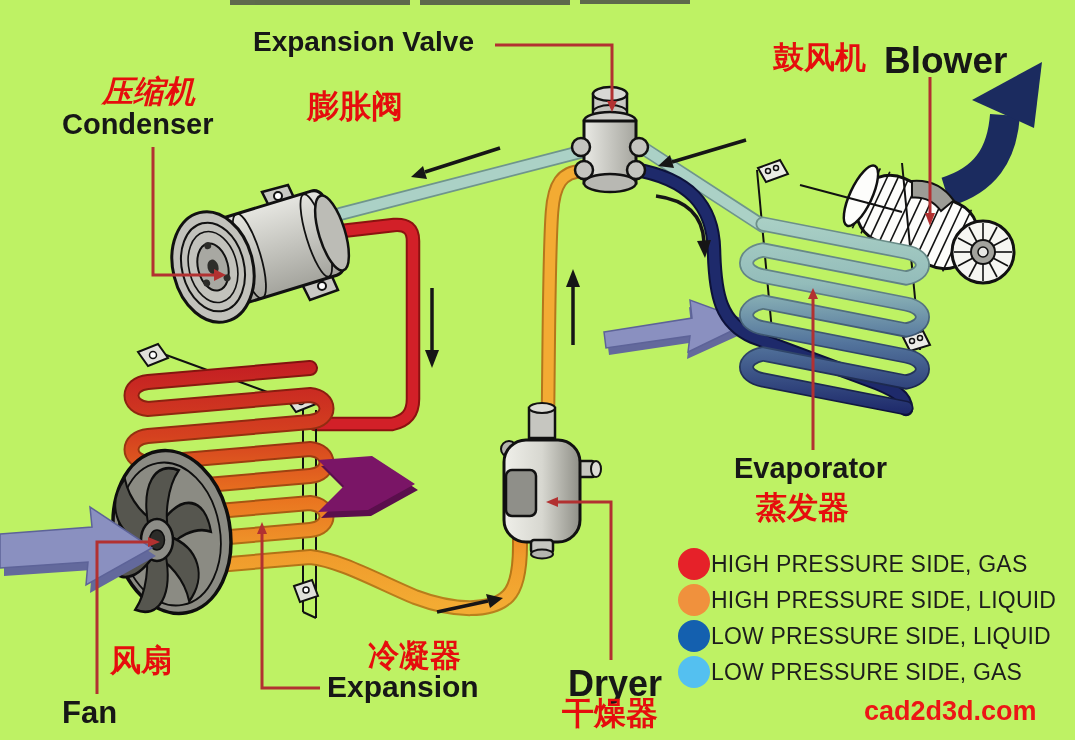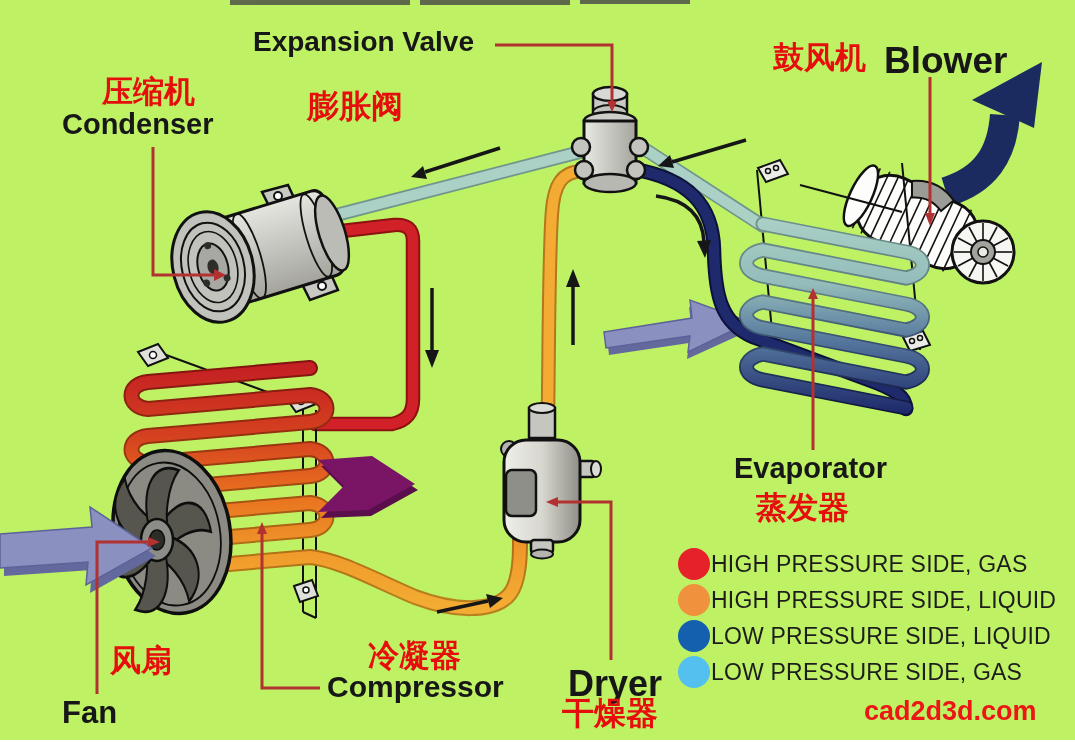--- a/index.html
+++ b/index.html
@@ -286,31 +286,31 @@
     <path d="M262,530 L262,688 L320,688"></path>
     <polygon points="262,522 257,534 267,534" fill="#b23131" stroke="none"></polygon>
     <path d="M97,694 L97,542 L150,542"></path>
     <polygon points="160,542 148,537 148,547" fill="#b23131" stroke="none"></polygon>
   </g>
 </svg>
 
 <div class="lbl lbl-en" style="left:253px;top:27px;font-size:28px;">Expansion Valve</div>
 <div class="lbl lbl-zh" style="left:307px;top:74px;font-size:32px;margin-top:16px;">膨胀阀</div>
 
-<div class="lbl lbl-zh" style="left:102px;top:76px;font-size:31px;">压缩机</div>
+<div class="lbl lbl-zh" style="left:102px;top:76px;font-size:31px;font-style:italic;">压缩机</div>
 <div class="lbl lbl-en" style="left:62px;top:109px;font-size:29px;">Condenser</div>
 
 <div class="lbl lbl-zh" style="left:773px;top:42px;font-size:31px;">鼓风机</div>
 <div class="lbl lbl-en" style="left:884px;top:42px;font-size:37px;">Blower</div>
 
 <div class="lbl lbl-en" style="left:734px;top:453px;font-size:29px;">Evaporator</div>
 <div class="lbl lbl-zh" style="left:756px;top:492px;font-size:31px;">蒸发器</div>
 
 <div class="lbl lbl-zh" style="left:368px;top:640px;font-size:31px;">冷凝器</div>
-<div class="lbl lbl-en" style="left:327px;top:671px;font-size:30px;">Compressor</div>
+<div class="lbl lbl-en" style="left:327px;top:671px;font-size:30px;">Expansion</div>
 
 <div class="lbl lbl-en" style="left:568px;top:659px;font-size:36px;margin-top:6px;">Dryer</div>
 <div class="lbl lbl-zh" style="left:562px;top:697px;font-size:32px;">干燥器</div>
 
 <div class="lbl lbl-zh" style="left:110px;top:645px;font-size:31px;">风扇</div>
 <div class="lbl lbl-en" style="left:62px;top:697px;font-size:31px;">Fan</div>
 
 <div class="legend">
   <div class="legend-row">
     <svg width="34" height="34">

